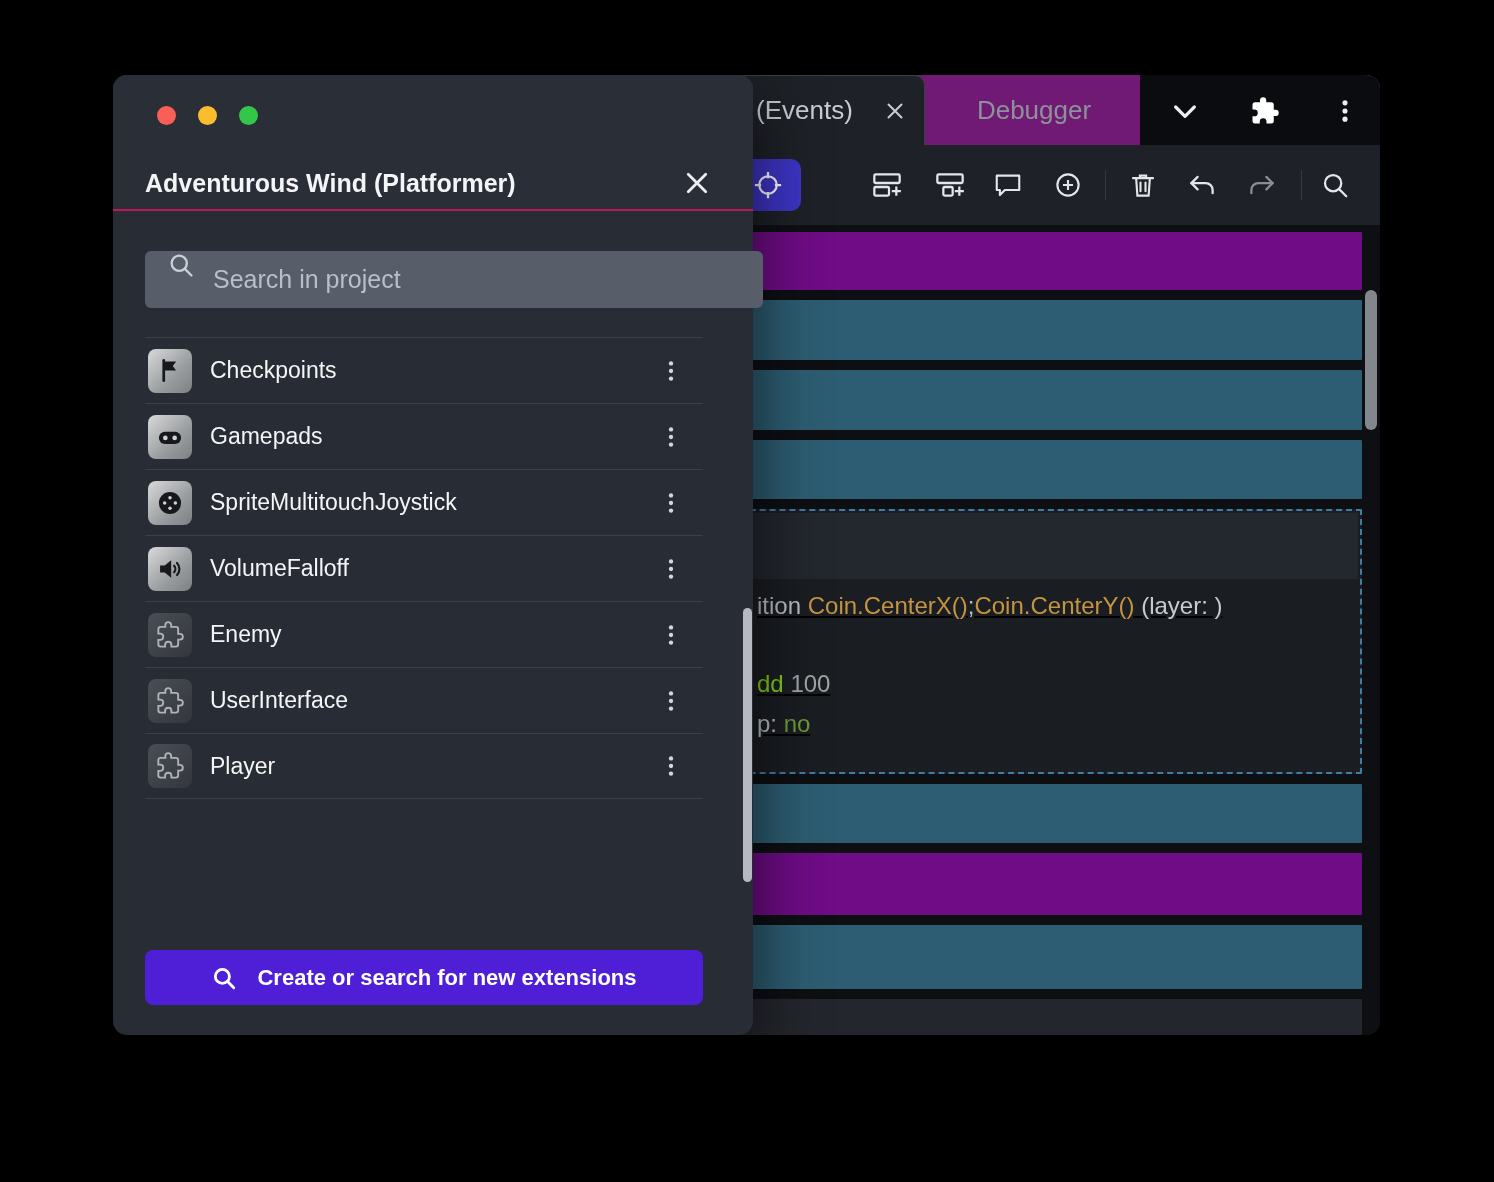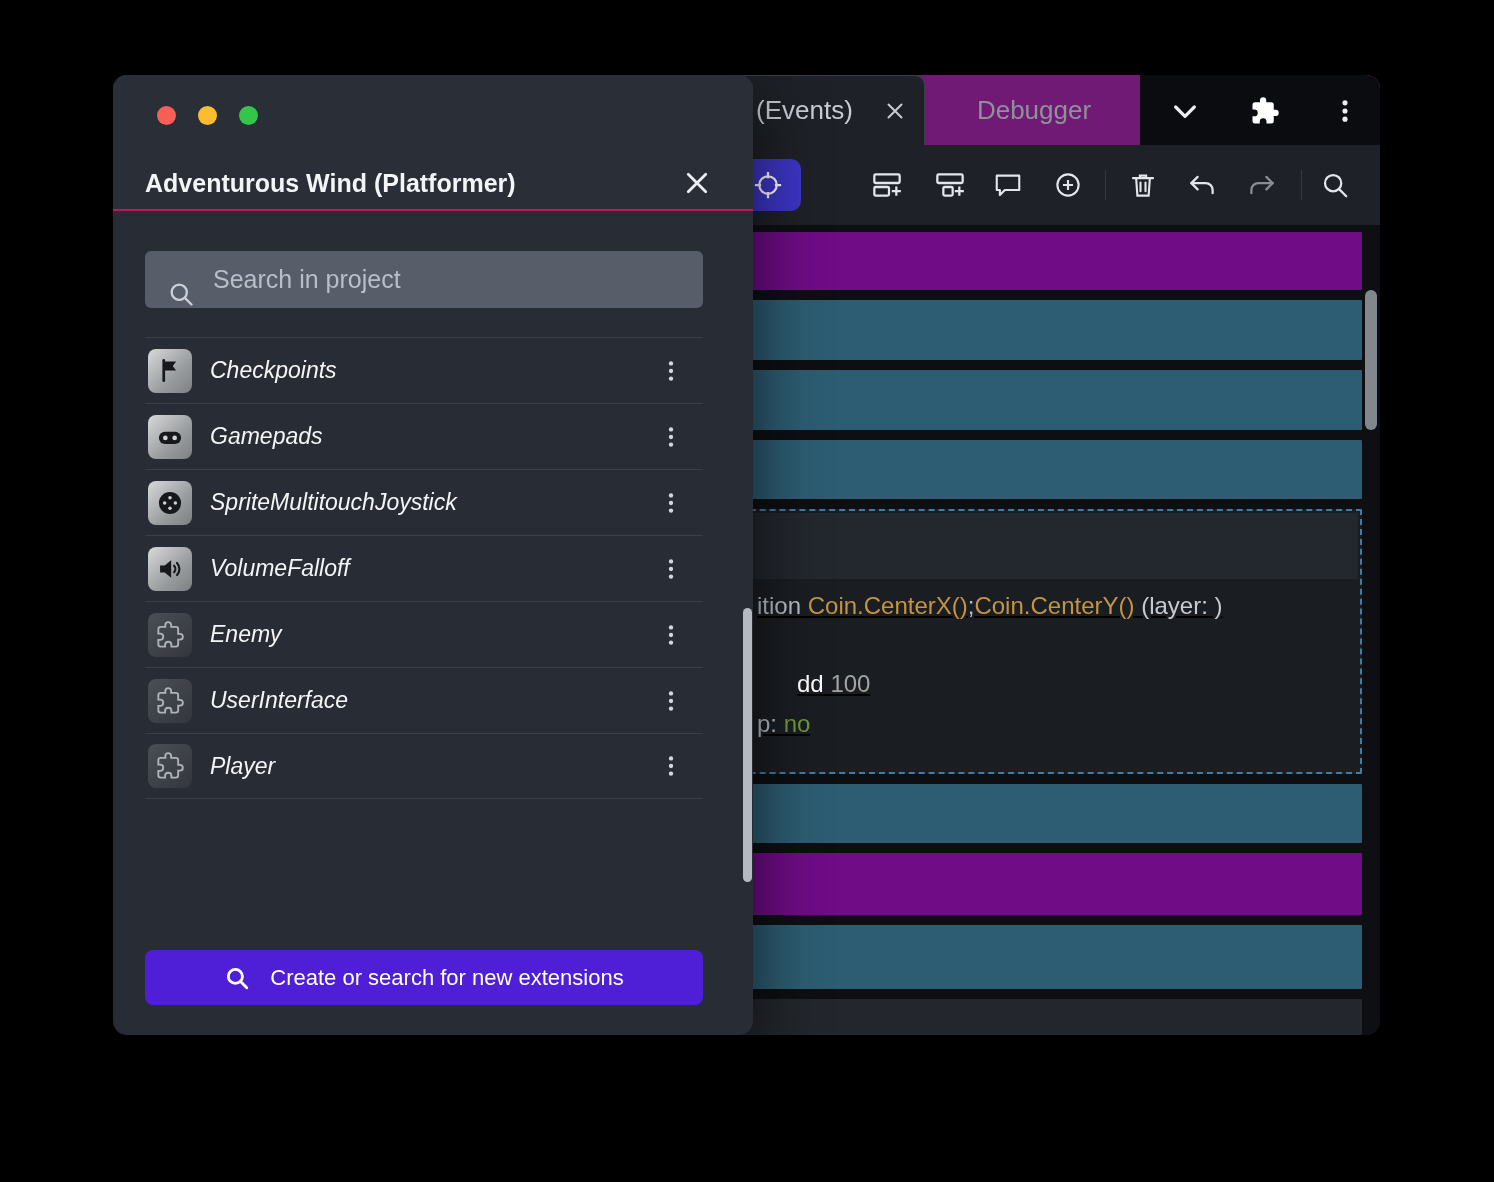--- a/index.html
+++ b/index.html
@@ -61,44 +61,44 @@
                 background:#2a2e37; border-radius:14px 14px 0 0; }
   .traffic { position:absolute; left:44px; top:31px; display:flex; gap:22px; }
   .traffic span { width:19px; height:19px; border-radius:50%; display:block; cursor:pointer; }
   .t-red { background:var(--traffic-red); }
   .t-yellow { background:var(--traffic-yellow); }
   .t-green { background:var(--traffic-green); } 
   .dlg-title-abs { position:absolute; left:32px; top:94px; font-size:25px; font-weight:700; color:#f4f5f7; }
   .dlg-close { position:absolute; right:40px; top:92px; width:32px; height:32px; background:none;
                border:none; display:flex; align-items:center; justify-content:center; cursor:pointer; }
 
-  .search-wrap { position:absolute; left:32px; top:176px; width:558px; height:57px;
-                 background:#575e69; border-radius:6px; display:flex; align-items:flex-end; }
+  .search-wrap { position:absolute; left:32px; top:176px; width:618px; height:57px;
+                 background:#575e69; border-radius:6px; display:flex; align-items:flex-start; }
   .search-wrap svg { margin-left:22px; flex:none; }
   .search-input { flex:1; height:100%; background:transparent; border:none; outline:none;
                   font-size:25px; color:#e8ebef; padding-left:18px;
                   font-family:"Liberation Sans", sans-serif; }
   .search-input::placeholder { color:#b9bfc8; }
 
   .ext-list { position:absolute; left:32px; top:262px; width:558px; }
   .ext-row { height:66px; display:flex; align-items:center; border-top:1px solid #3c4148; cursor:pointer; }
   .ext-row:last-child { border-bottom:1px solid #3c4148; }
   .tile { width:44px; height:44px; border-radius:8px; margin-left:3px; flex:none;
           display:flex; align-items:center; justify-content:center; }
   .tile-silver { background:linear-gradient(135deg,#d8d9da 0%,#9a9da0 60%,#7e8184 100%); }
   .tile-dark { background:linear-gradient(135deg,#4a4e55,#33373d); }
-  .ext-label { font-size:23px; color:#f4f5f7; margin-left:18px;font-style:italic; }
+  .ext-label { font-size:23px; color:#f4f5f7; margin-left:18px; }
   .dots-btn { margin-left:auto; margin-right:14px; width:36px; height:36px; background:none;
               border:none; color:#d4d7db; display:flex; align-items:center; justify-content:center;
               cursor:pointer; }
 
   .cta-btn { position:absolute; left:32px; top:875px; width:558px; height:55px;
              background:var(--accent-purple); border:none; border-radius:8px; cursor:pointer;
              display:flex; align-items:center; justify-content:center; gap:20px; }
-  .cta-btn .cta-label { font-size:22px; font-weight:400; color:#fff; }
+  .cta-btn .cta-label { font-size:22px; font-weight:700; color:#fff; }
 
   .dlg-scrollthumb { position:absolute; right:1px; top:533px; width:9px; height:274px;
                      background:#c3c6cd; border-radius:5px; opacity:.92; }
 </style>
 </head>
 <body>
 
 <div class="stage">
 
   <div class="editor-window">
@@ -197,21 +197,21 @@
 
     <div class="sheet">
       <div class="ev-row ev-purple"></div>
       <div class="ev-row ev-teal"></div>
       <div class="ev-row ev-teal"></div>
       <div class="ev-row ev-teal"></div>
 
       <div class="ev-row ev-selected">
         <div class="cond-row"></div>
         <div class="code-line code-line-1" id="code-line-1"><span style="color: rgb(185, 190, 197);">ition </span><span style="color: rgb(197, 148, 64);">Coin.CenterX()</span><span style="color: rgb(185, 190, 197);">;</span><span style="color: rgb(197, 148, 64);">Coin.CenterY()</span><span style="color: rgb(199, 203, 209);"> (layer: )</span></div>
-        <div class="code-line code-line-2" id="code-line-2"><span style="color: #ffffff; margin-left: 40px;">dd </span><span style="color: #a3a3a3;">100</span></div>
+        <div class="code-line code-line-2" id="code-line-2"><span style="color: #84cc16;">dd </span><span style="color: #a3a3a3;">100</span></div>
         <div class="code-line code-line-3" id="code-line-3"><span style="color: rgb(185, 190, 197);">p: </span><span style="color: rgb(110, 155, 53);">no</span></div>
       </div>
 
       <div class="ev-row ev-teal"></div>
       <div class="ev-row ev-purple-b"></div>
       <div class="ev-row ev-teal-b"></div>
       <div class="ev-row ev-dim"></div>
     </div>
 
     <div class="sheet-scrollthumb" style="top:215px;"></div>

